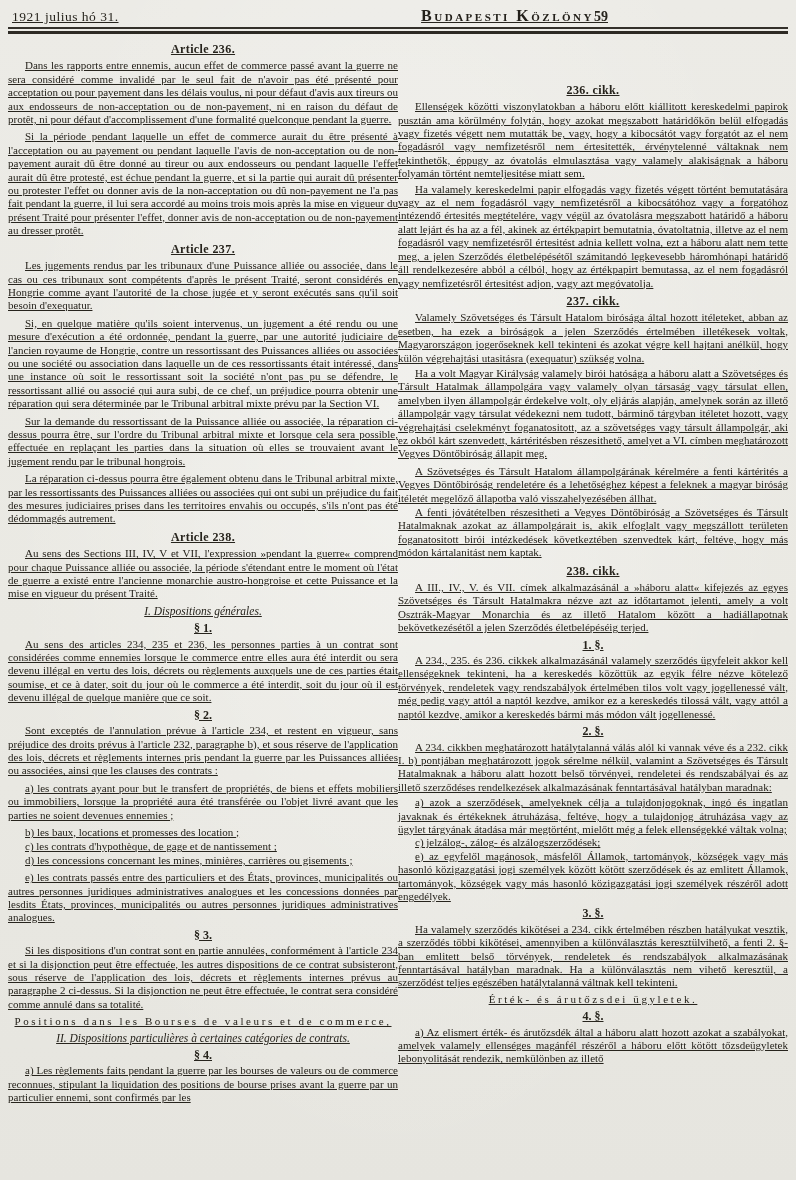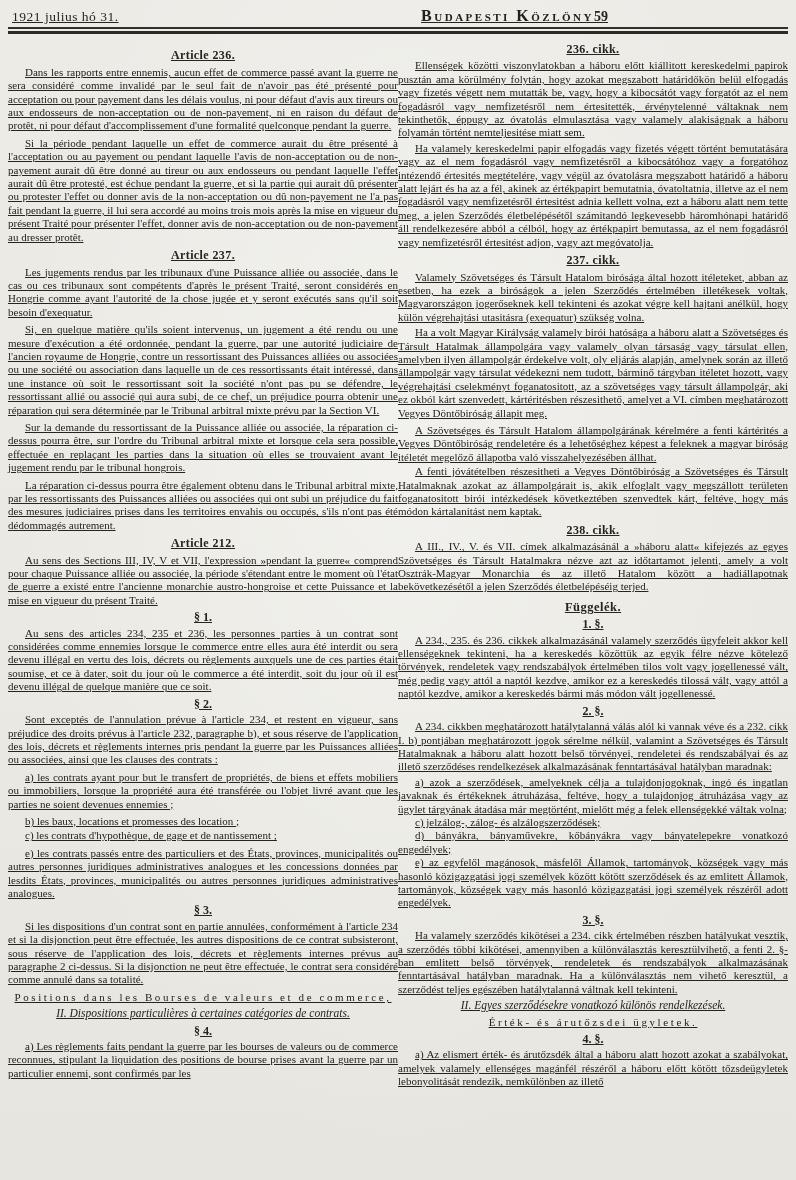--- a/index.html
+++ b/index.html
@@ -78,58 +78,57 @@
   <main class="columns">
     <section class="col" id="col-left">
         <div class="blk article-heading">Article 236.</div>
         <div class="blk para">Dans les rapports entre ennemis, aucun effet de commerce passé avant la guerre ne sera considéré comme invalidé par le seul fait de n'avoir pas été présenté pour acceptation ou pour payement dans les délais voulus, ni pour défaut d'avis aux tireurs ou aux endosseurs de non-acceptation ou de non-payement, ni en raison du défaut de protêt, ni pour défaut d'accomplissement d'une formalité quelconque pendant la guerre.</div>
         <div class="blk para">Si la période pendant laquelle un effet de commerce aurait du être présenté à l'acceptation ou au payement ou pendant laquelle l'avis de non-acceptation ou de non-payement aurait dû être donné au tireur ou aux endosseurs ou pendant laquelle l'effet aurait dû être protesté, est échue pendant la guerre, et si la partie qui aurait dû présenter ou protester l'effet ou donner avis de la non-acceptation ou dû non-payement ne l'a pas fait pendant la guerre, il lui sera accordé au moins trois mois après la mise en vigueur du présent Traité pour présenter l'effet, donner avis de non-acceptation ou de non-payement au dresser protêt.</div>
         <div class="blk article-heading">Article 237.</div>
         <div class="blk para">Les jugements rendus par les tribunaux d'une Puissance alliée ou associée, dans le cas ou ces tribunaux sont compétents d'après le présent Traité, seront considérés en Hongrie comme ayant l'autorité de la chose jugée et y seront exécutés sans qu'il soit besoin d'exequatur.</div>
         <div class="blk para">Si, en quelque matière qu'ils soient intervenus, un jugement a été rendu ou une mesure d'exécution a été ordonnée, pendant la guerre, par une autorité judiciaire de l'ancien royaume de Hongrie, contre un ressortissant des Puissances alliées ou associées ou une société ou association dans laquelle un de ces ressortissants était intéressé, dans une instance où soit le ressortissant soit la société n'ont pas pu se défendre, le ressortissant allié ou associé qui aura subi, de ce chef, un préjudice pourra obtenir une réparation qui sera déterminée par le Tribunal arbitral mixte prévu par la Section VI.</div>
         <div class="blk para">Sur la demande du ressortissant de la Puissance alliée ou associée, la réparation ci-dessus pourra être, sur l'ordre du Tribunal arbitral mixte et lorsque cela sera possible, effectuée en replaçant les parties dans la situation où elles se trouvaient avant le jugement rendu par le tribunal hongrois.</div>
         <div class="blk para">La réparation ci-dessus pourra être également obtenu dans le Tribunal arbitral mixte, par les ressortissants des Puissances alliées ou associées qui ont subi un préjudice du fait des mesures judiciaires prises dans les territoires envahis ou occupés, s'ils n'ont pas été dédommagés autrement.</div>
-        <div class="blk article-heading">Article 212.</div>
+        <div class="blk article-heading">Article 238.</div>
         <div class="blk para">Au sens des Sections III, IV, V et VII, l'expression »pendant la guerre« comprend pour chaque Puissance alliée ou associée, la période s'étendant entre le moment où l'état de guerre a existé entre l'ancienne monarchie austro-hongroise et cette Puissance et la mise en vigueur du présent Traité.</div>
+        <div class="blk head-italic">I. Dispositions générales.</div>
         <div class="blk sec-mark">§ 1.</div>
         <div class="blk para">Au sens des articles 234, 235 et 236, les personnes parties à un contrat sont considérées comme ennemies lorsque le commerce entre elles aura été interdit ou sera devenu illégal en vertu des lois, décrets ou règlements auxquels une de ces parties était soumise, et ce à dater, soit du jour où le commerce a été interdit, soit du jour où il est devenu illégal de quelque manière que ce soit.</div>
         <div class="blk sec-mark">§ 2.</div>
         <div class="blk para">Sont exceptés de l'annulation prévue à l'article 234, et restent en vigueur, sans préjudice des droits prévus à l'article 232, paragraphe b), et sous réserve de l'application des lois, décrets et règlements internes pris pendant la guerre par les Puissances alliées ou associées, ainsi que les clauses des contrats :</div>
         <div class="blk item">a) les contrats ayant pour but le transfert de propriétés, de biens et effets mobiliers ou immobiliers, lorsque la propriété aura été transférée ou l'objet livré avant que les parties ne soient devenues ennemies ;</div>
         <div class="blk item">b) les baux, locations et promesses des location ;</div>
         <div class="blk item-tight">c) les contrats d'hypothèque, de gage et de nantissement ;</div>
+        <div class="blk item-tight">d) les concessions concernant les mines, minières, carrières ou gisements ;</div>
         <div class="blk item">e) les contrats passés entre des particuliers et des États, provinces, municipalités ou autres personnes juridiques administratives analogues et les concessions données par lesdits États, provinces, municipalités ou autres personnes juridiques administratives analogues.</div>
         <div class="blk sec-mark">§ 3.</div>
         <div class="blk para">Si les dispositions d'un contrat sont en partie annulées, conformément à l'article 234 et si la disjonction peut être effectuée, les autres dispositions de ce contrat subsisteront, sous réserve de l'application des lois, décrets et règlements internes prévus au paragraphe 2 ci-dessus. Si la disjonction ne peut être effectuée, le contrat sera considéré comme annulé dans sa totalité.</div>
         <div class="blk spaced">Positions dans les Bourses de valeurs et de commerce,</div>
         <div class="blk head-italic">II. Dispositions particulières à certaines catégories de contrats.</div>
         <div class="blk sec-mark">§ 4.</div>
         <div class="blk para">a) Les règlements faits pendant la guerre par les bourses de valeurs ou de commerce reconnues, stipulant la liquidation des positions de bourse prises avant la guerre par un particulier ennemi, sont confirmés par les</div>
       </section>
     <section class="col" id="col-right">
         <div class="blk article-heading">236. cikk.</div>
         <div class="blk para">Ellenségek közötti viszonylatokban a háboru előtt kiállitott kereskedelmi papirok pusztán ama körülmény folytán, hogy azokat megszabott határidőkön belül elfogadás vagy fizetés végett nem mutatták be, vagy, hogy a kibocsátót vagy forgatót az el nem fogadásról vagy nemfizetésről nem értesitették, érvénytelenné váltaknak nem tekinthetők, éppugy az óvatolás elmulasztása vagy valamely alakiságnak a háboru folyamán történt nemteljesitése miatt sem.</div>
         <div class="blk para">Ha valamely kereskedelmi papir elfogadás vagy fizetés végett történt bemutatására vagy az el nem fogadásról vagy nemfizetésről a kibocsátóhoz vagy a forgatóhoz intézendő értesités megtételére, vagy végül az óvatolásra megszabott határidő a háboru alatt lejárt és ha az a fél, akinek az értékpapirt bemutatnia, óvatoltatnia, illetve az el nem fogadásról vagy nemfizetésről értesitést adnia kellett volna, ezt a háboru alatt nem tette meg, a jelen Szerződés életbelépésétől számitandó legkevesebb háromhónapi határidő áll rendelkezesére abból a célból, hogy az értékpapirt bemutassa, az el nem fogadásról vagy nemfizetésről értesitést adjon, vagy azt megóvatolja.</div>
         <div class="blk article-heading">237. cikk.</div>
         <div class="blk para">Valamely Szövetséges és Társult Hatalom birósága által hozott itéleteket, abban az esetben, ha ezek a biróságok a jelen Szerződés értelmében illetékesek voltak, Magyarországon jogerőseknek kell tekinteni és azokat végre kell hajtani anélkül, hogy külön végrehajtási utasitásra (exequatur) szükség volna.</div>
         <div class="blk para">Ha a volt Magyar Királyság valamely birói hatósága a háboru alatt a Szövetséges és Társult Hatalmak állampolgára vagy valamely olyan társaság vagy társulat ellen, amelyben ilyen állampolgár érdekelve volt, oly eljárás alapján, amelynek során az illető állampolgár vagy társulat védekezni nem tudott, bárminő tárgyban itéletet hozott, vagy végrehajtási cselekményt foganatositott, az a szövetséges vagy társult állampolgár, aki ez okból kárt szenvedett, kártéritésben részesithető, amelyet a VI. címben meghatározott Vegyes Döntőbiróság állapit meg.</div>
         <div class="blk item">A Szövetséges és Társult Hatalom állampolgárának kérelmére a fenti kártérités a Vegyes Döntőbiróság rendeletére és a lehetőséghez képest a feleknek a magyar biróság itéletét megelőző állapotba való visszahelyezésében állhat.</div>
         <div class="blk para">A fenti jóvátételben részesitheti a Vegyes Döntőbiróság a Szövetséges és Társult Hatalmaknak azokat az állampolgárait is, akik elfoglalt vagy megszállott területen foganatositott birói intézkedések következtében szenvedtek kárt, feltéve, hogy más módon kártalanitást nem kaptak.</div>
         <div class="blk article-heading">238. cikk.</div>
         <div class="blk para">A III., IV., V. és VII. címek alkalmazásánál a »háboru alatt« kifejezés az egyes Szövetséges és Társult Hatalmakra nézve azt az időtartamot jelenti, amely a volt Osztrák-Magyar Monarchia és az illető Hatalom között a hadiállapotnak bekövetkezésétől a jelen Szerződés életbelépéséig terjed.</div>
-        <div class="blk head-bold">Függelék.</div>
         <div class="blk sec-mark">1. §.</div>
         <div class="blk para">A 234., 235. és 236. cikkek alkalmazásánál valamely szerződés ügyfeleit akkor kell ellenségeknek tekinteni, ha a kereskedés közöttük az egyik félre nézve kötelező törvények, rendeletek vagy rendszabályok értelmében tilos volt vagy jogellenessé vált, még pedig vagy attól a naptól kezdve, amikor ez a kereskedés tilossá vált, vagy attól a naptól kezdve, amikor a kereskedés bármi más módon vált jogellenessé.</div>
         <div class="blk sec-mark">2. §.</div>
         <div class="blk para">A 234. cikkben meghatározott hatálytalanná válás alól ki vannak véve és a 232. cikk I. b) pontjában meghatározott jogok sérelme nélkül, valamint a Szövetséges és Társult Hatalmaknak a háboru alatt hozott belső törvényei, rendeletei és rendszabályai és az illető szerződéses rendelkezések alkalmazásának fenntartásával hatályban maradnak:</div>
         <div class="blk item-tight">a) azok a szerződések, amelyeknek célja a tulajdonjogoknak, ingó és ingatlan javaknak és értékeknek átruházása, feltéve, hogy a tulajdonjog átruházása vagy az ügylet tárgyának átadása már megtörtént, mielőtt még a felek ellenségekké váltak volna;</div>
         <div class="blk item-tight">c) jelzálog-, zálog- és alzálogszerződések;</div>
-        <div class="blk item-tight">d) bányákra, bányaművekre, kőbányákra vagy bányatelepekre vonatkozó engedélyek;</div>
         <div class="blk item-tight">e) az egyfelől magánosok, másfelől Államok, tartományok, községek vagy más hasonló közigazgatási jogi személyek között kötött szerződések és az emlitett Államok, tartományok, községek vagy más hasonló közigazgatási jogi személyek részéről adott engedélyek.</div>
         <div class="blk sec-mark">3. §.</div>
         <div class="blk para">Ha valamely szerződés kikötései a 234. cikk értelmében részben hatályukat vesztik, a szerződés többi kikötései, amennyiben a különválasztás keresztülvihető, a fenti 2. §-ban emlitett belső törvények, rendeletek és rendszabályok alkalmazásának fenntartásával hatályban maradnak. Ha a különválasztás nem vihető keresztül, a szerződést teljes egészében hatálytalanná váltnak kell tekinteni.</div>
-        <div class="blk head-italic">II. Egyes szerződésekre vonatkozó különös rendelkezések.</div>
         <div class="blk spaced">Érték- és árutőzsdei ügyletek.</div>
         <div class="blk sec-mark">4. §.</div>
         <div class="blk para">a) Az elismert érték- és árutőzsdék által a háboru alatt hozott azokat a szabályokat, amelyek valamely ellenséges magánfél részéről a háboru előtt kötött tőzsdeügyletek lebonyolitását rendezik, nemkülönben az illető</div>
       </section>
   </main>
 </div>
 
 </body></html>

